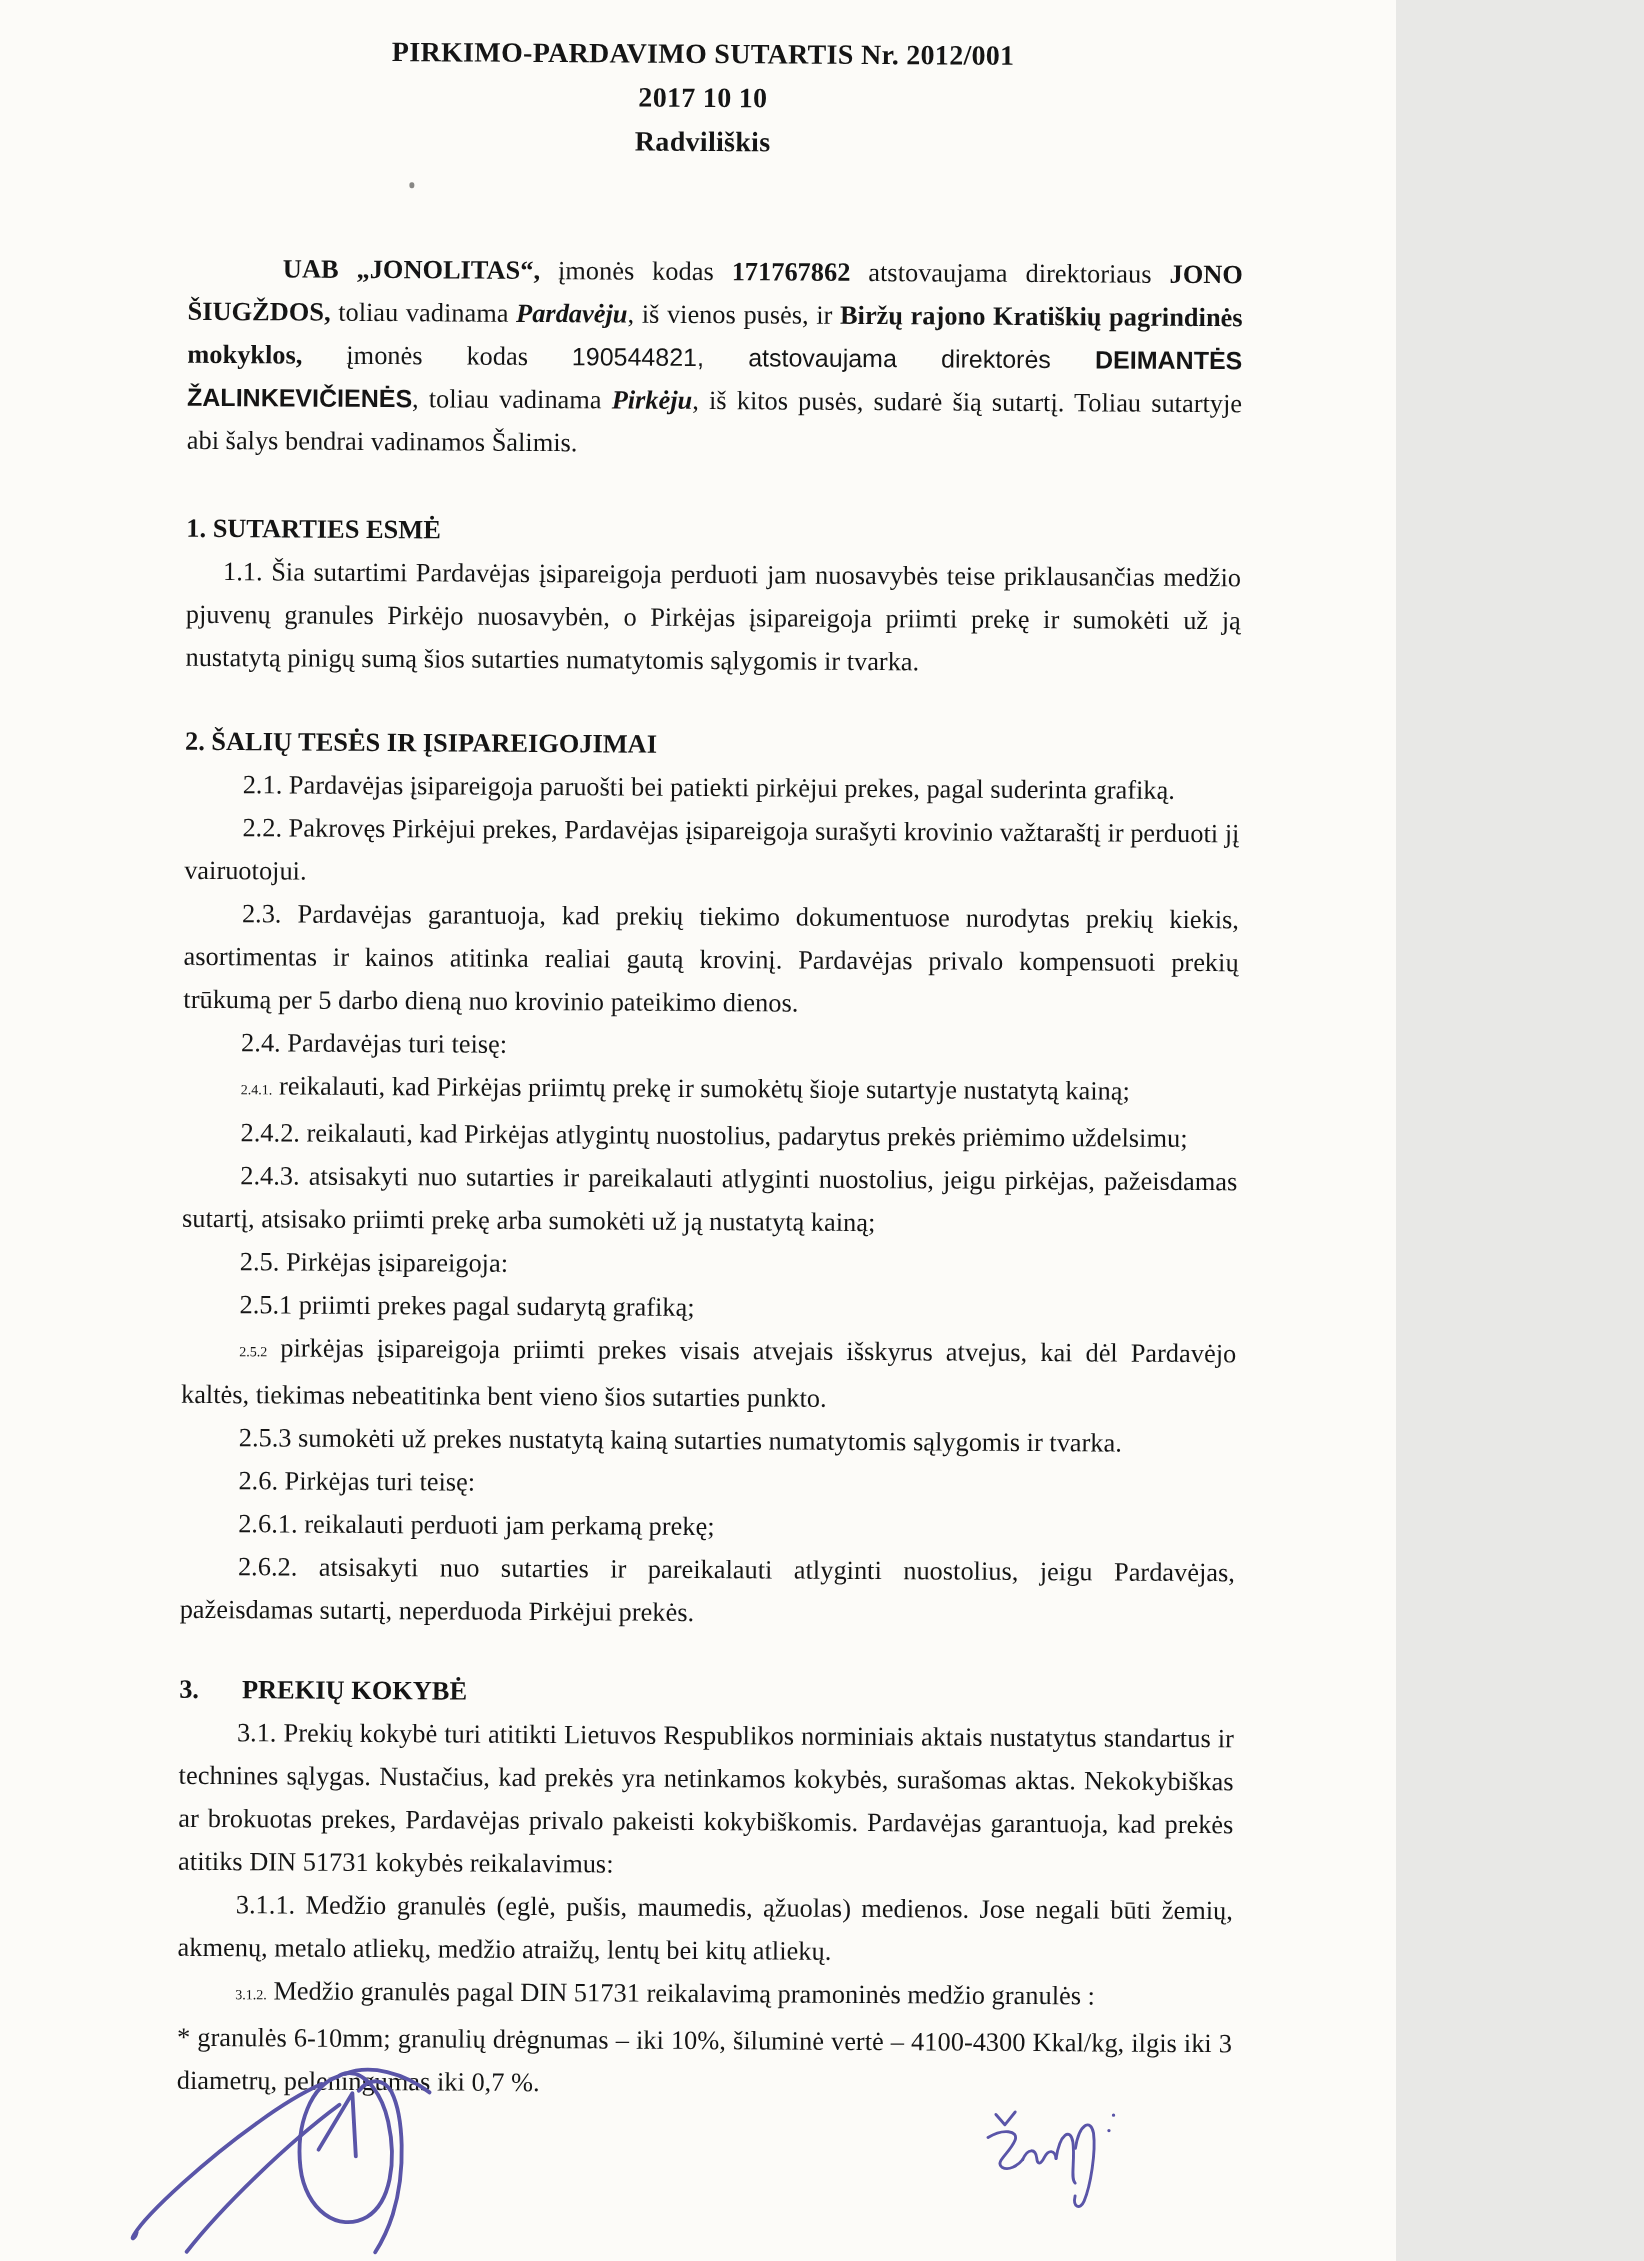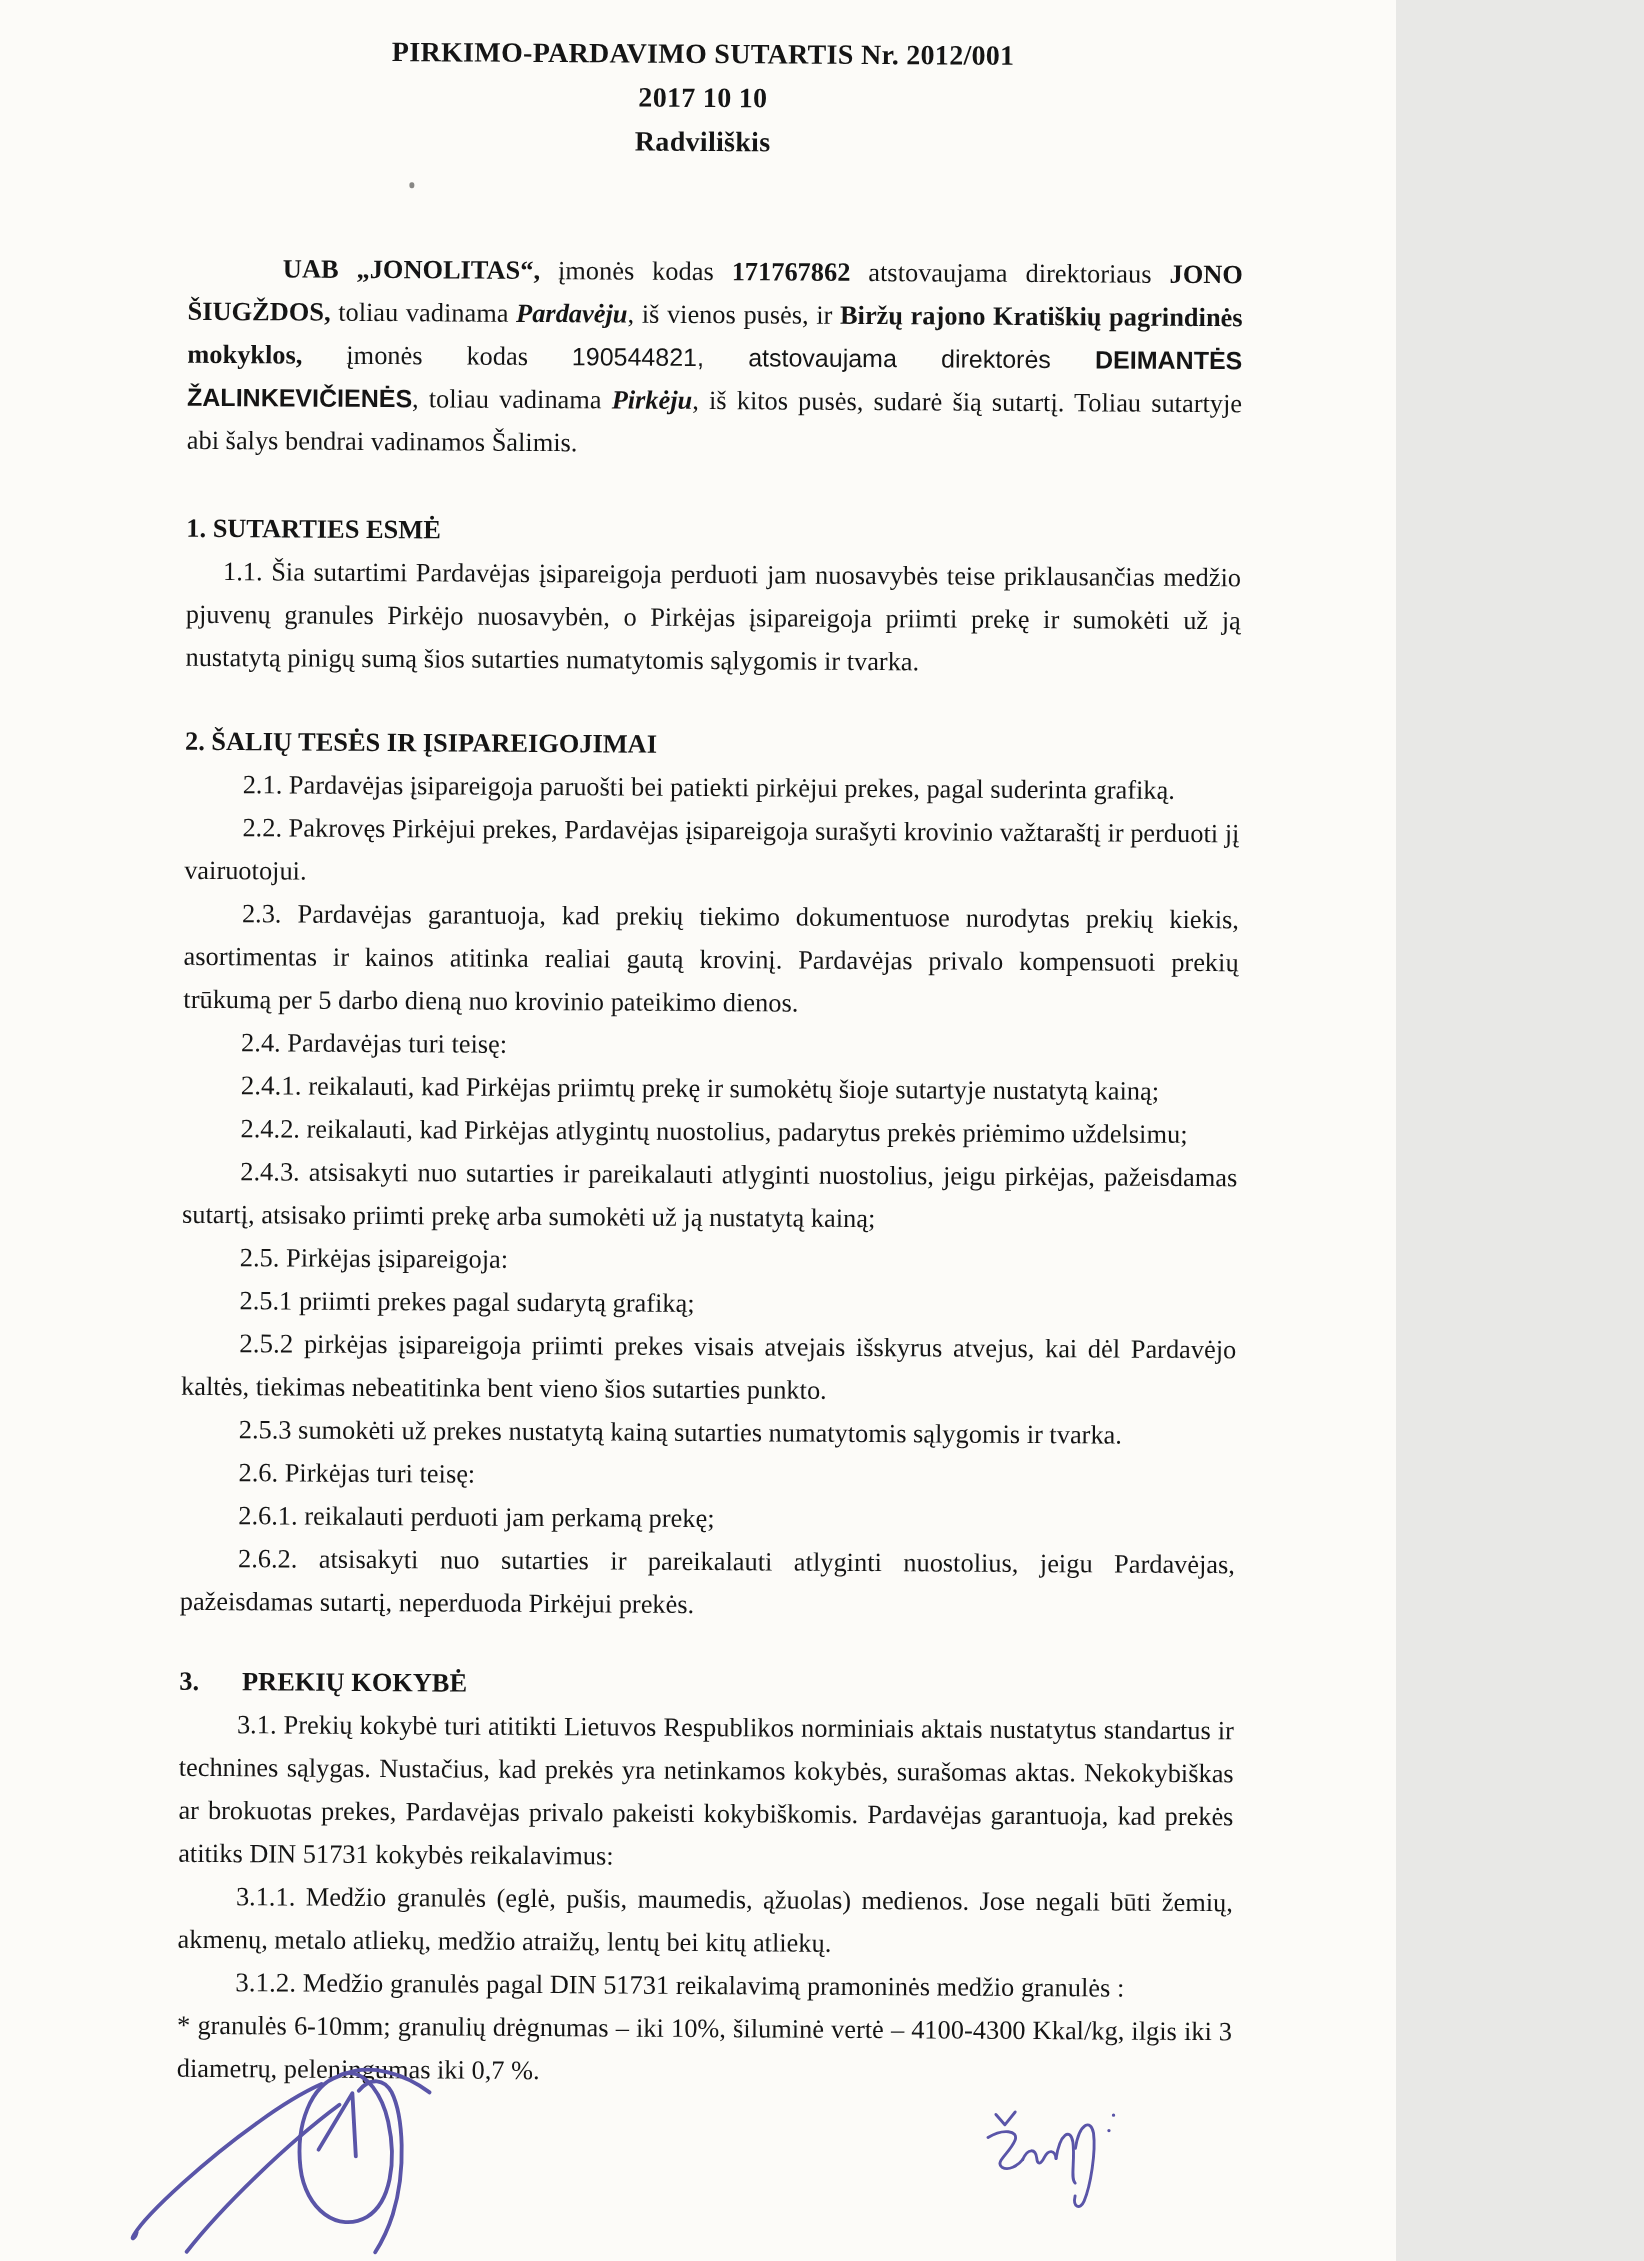--- a/index.html
+++ b/index.html
@@ -31,21 +31,21 @@
   .mt-h3{margin-top:37px !important;}
   .ind-148{text-indent:95px;}
   .ind-58{text-indent:37px;}
   .ind-90{text-indent:58px;}
   .ind-0{text-indent:0;}
   
   .s-b{font-weight:bold;}
   .s-bi{font-weight:bold;font-style:italic;}
   .s-sans{font-family:"Liberation Sans",sans-serif;font-size:25px;}
   .s-bsans{font-family:"Liberation Sans",sans-serif;font-weight:bold;font-size:25px;}
-  .s-small{font-size:27px;}
+  .s-small{font-size:14px;}
   .s-tab{display:inline-block;width:43px;}
   
   .pageno{
     position:absolute;left:1431px;top:2104px;
     font-size:26px;color:#2c3340;line-height:1;
   }
   .sig{position:absolute;}
   .sig svg{display:block;}
   .artifact-dot{
     position:absolute;left:405px;top:184px;width:4.5px;height:5.8px;

